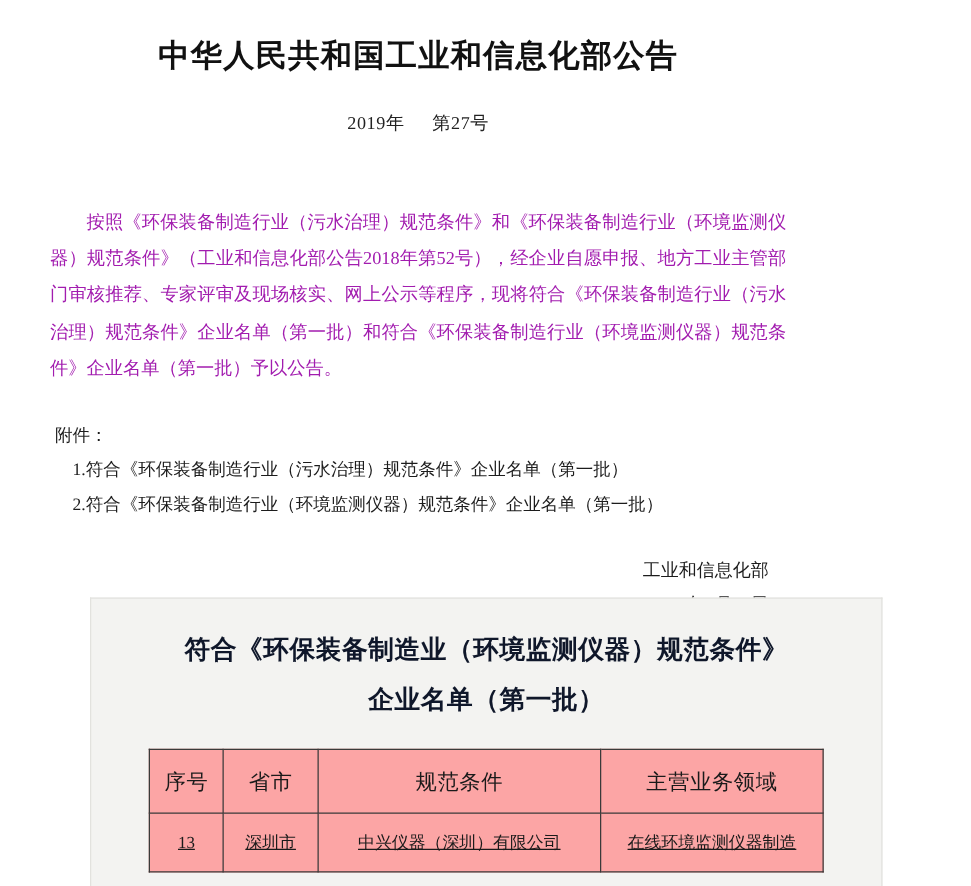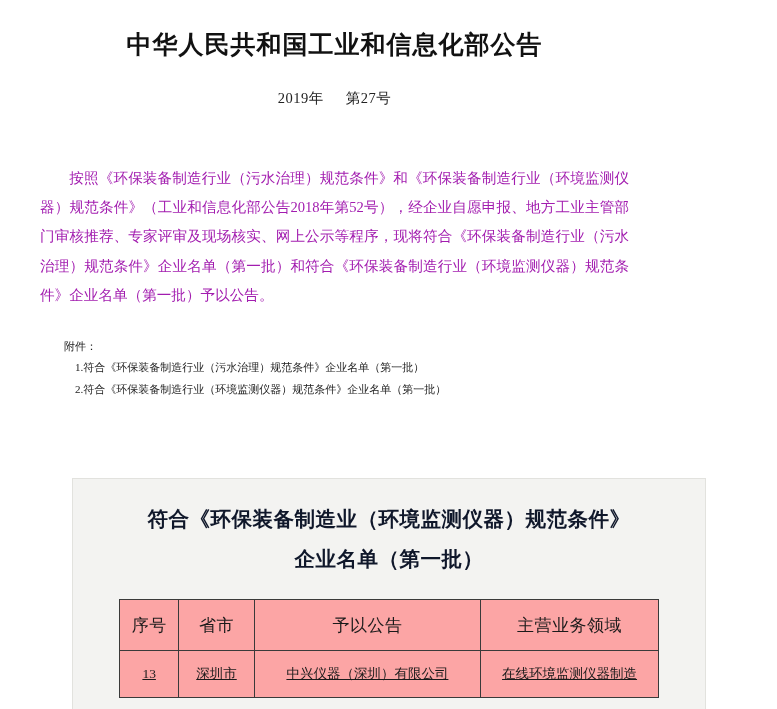--- a/index.html
+++ b/index.html
@@ -46,22 +46,22 @@
     color: #a21caf;
     text-align: justify;
   }
   .body-block p {
     margin: 0;
   }
   .body-block .indent {
     text-indent: 2em;
   }
   .attach-block {
-    margin: 26px 40px 0 64px;
-    font-size: 11px;
+    margin: 26px 40px 0 44px;
+    font-size: 14px;
     line-height: 1.95;
     color: #1c1c1c;
   }
   .attach-block p {
     margin: 0;
   }
   .attach-block .item {
     text-indent: 1em;
   }
   .signature {
@@ -142,34 +142,38 @@
   <div class="body-block">
     <p class="indent">按照《环保装备制造行业（污水治理）规范条件》和《环保装备制造行业（环境监测仪器）规范条件》（工业和信息化部公告2018年第52号），经企业自愿申报、地方工业主管部门审核推荐、专家评审及现场核实、网上公示等程序，现将符合《环保装备制造行业（污水治理）规范条件》企业名单（第一批）和符合《环保装备制造行业（环境监测仪器）规范条件》企业名单（第一批）予以公告。</p>
   </div>
 
   <div class="attach-block">
     <p>附件：</p>
     <p class="item">1.符合《环保装备制造行业（污水治理）规范条件》企业名单（第一批）</p>
     <p class="item">2.符合《环保装备制造行业（环境监测仪器）规范条件》企业名单（第一批）</p>
   </div>
 
+  <div class="signature">
+    <div>工业和信息化部</div>
+    <div>2019年7月25日</div>
+  </div>
 
   <div class="attachment-card">
     <div class="card-title">
       <span>符合《环保装备制造业（环境监测仪器）规范条件》</span>
       <span class="line2">企业名单（第一批）</span>
     </div>
 
     <div class="table-wrap">
       <table class="namelist">
         <thead>
           <tr>
             <th class="col-seq">序号</th>
             <th class="col-prov">省市</th>
-            <th class="col-name">予以公告</th>
+            <th class="col-name">规范条件</th>
             <th class="col-biz">主营业务领域</th>
           </tr>
         </thead>
         <tbody>
           <tr>
             <td class="seq">13</td>
             <td class="prov">深圳市</td>
             <td>中兴仪器（深圳）有限公司</td>
             <td>在线环境监测仪器制造</td>
           </tr>

